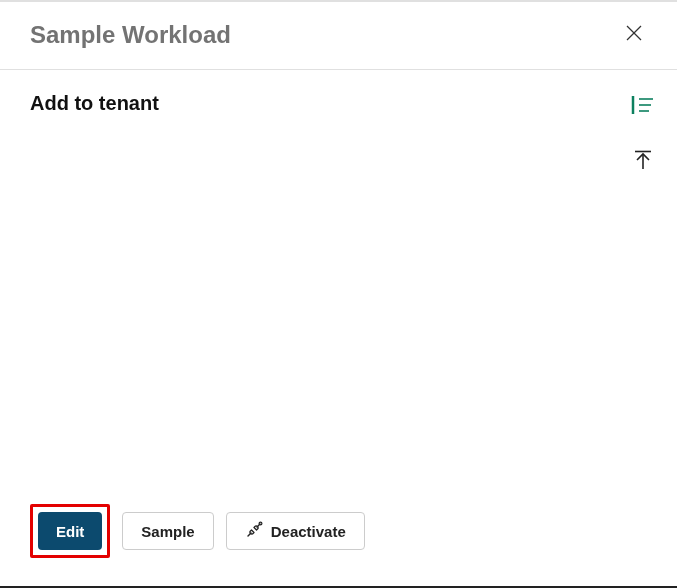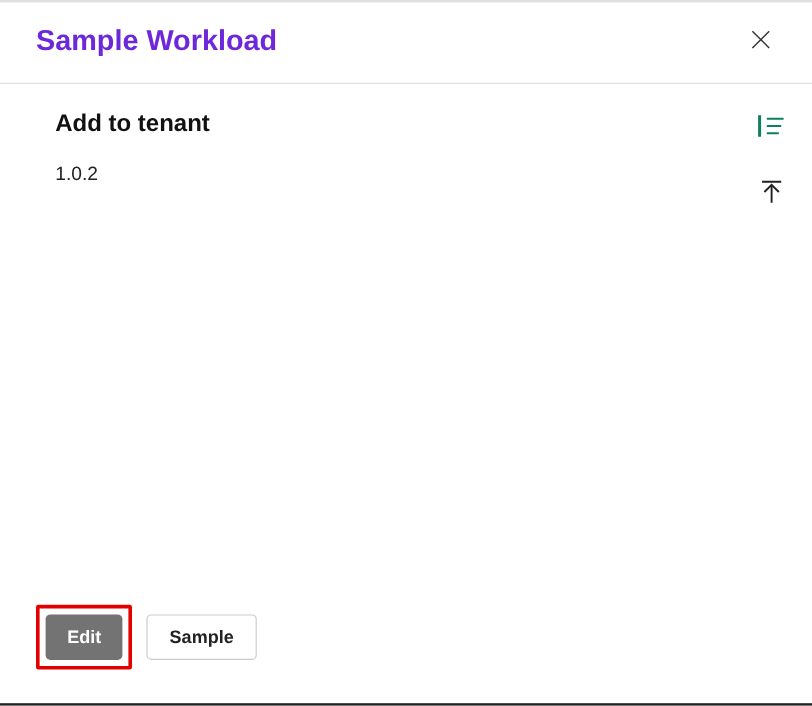--- a/index.html
+++ b/index.html
@@ -19,33 +19,33 @@
     .header {
       display: flex;
       align-items: center;
       justify-content: space-between;
       padding: 18px 30px 20px 30px;
       border-bottom: 1px solid #e0e0e0;
     }
     .header h1 {
       font-size: 24px;
       font-weight: 700;
-      color: #6d28d9;
+      color: #737373;
     }
     .close-btn {
       background: none;
       border: none;
       cursor: pointer;
       padding: 4px;
       display: flex;
       align-items: center;
       justify-content: center;
     }
     .main {
-      padding: 22px 30px 20px 46px;
+      padding: 22px 30px 20px 30px;
       position: relative;
     }
     .section-title {
       font-size: 20px;
       font-weight: 700;
       color: #111;
       margin-bottom: 22px;
     }
     .field-label {
       font-size: 16px;
@@ -90,21 +90,21 @@
       font-weight: 600;
       padding: 9px 18px;
       border-radius: 4px;
       cursor: pointer;
       display: inline-flex;
       align-items: center;
       gap: 8px;
       height: 38px;
     }
     .btn-primary {
-      background: #737373;
+      background: #0c4a6e;
       color: #fff;
       border: none;
       justify-content: flex-end;
     }
     .btn-secondary {
       background: #fff;
       color: #222;
       border: 1px solid #ccc;
     }
     .highlight-box {
@@ -124,21 +124,20 @@
       <svg width="18" height="18" viewBox="0 0 18 18">
         <line x1="2" y1="2" x2="16" y2="16" stroke="#333" stroke-width="1.2"></line>
         <line x1="16" y1="2" x2="2" y2="16" stroke="#333" stroke-width="1.2"></line>
       </svg>
     </span>
   </button>
 </div>
 
 <div class="main">
   <div class="section-title">Add to tenant</div>
-  <div class="field-value">1.0.2</div>
 
   <div class="side-icons">
     <button class="side-icon-btn">
       <span>
         <svg width="24" height="22" viewBox="0 0 24 22">
           <line x1="2" y1="2" x2="2" y2="20" stroke="#0d805f" stroke-width="2.5"></line>
           <line x1="8" y1="5" x2="22" y2="5" stroke="#0d805f" stroke-width="1.6"></line>
           <line x1="8" y1="11" x2="20" y2="11" stroke="#0d805f" stroke-width="1.6"></line>
           <line x1="8" y1="17" x2="18" y2="17" stroke="#0d805f" stroke-width="1.6"></line>
         </svg>
@@ -158,13 +157,25 @@
 
 <div class="footer">
   <span class="highlight-box">
     <button class="btn btn-primary">
       <span>Edit</span>
     </button>
   </span>
   <button class="btn btn-secondary">
     <span>Sample</span>
   </button>
+  <button class="btn btn-secondary">
+    <span>
+      <svg width="18" height="18" viewBox="0 0 18 18">
+        <path d="M 6 12 L 3 15" stroke="#222" stroke-width="1.4" fill="none" stroke-linecap="round"></path>
+        <path d="M 12 6 L 15 3" stroke="#222" stroke-width="1.4" fill="none" stroke-linecap="round"></path>
+        <path d="M 6.5 9 L 9 11.5 L 7.5 13 A 2 2 0 0 1 5 10.5 Z" stroke="#222" stroke-width="1.3" fill="none" stroke-linejoin="round"></path>
+        <path d="M 11.5 9 L 9 6.5 L 10.5 5 A 2 2 0 0 1 13 7.5 Z" stroke="#222" stroke-width="1.3" fill="none" stroke-linejoin="round"></path>
+        <circle cx="15.5" cy="2.5" r="1.4" stroke="#222" stroke-width="1.2" fill="none"></circle>
+      </svg>
+    </span>
+    <span>Deactivate</span>
+  </button>
 </div>
 
 </body></html>

